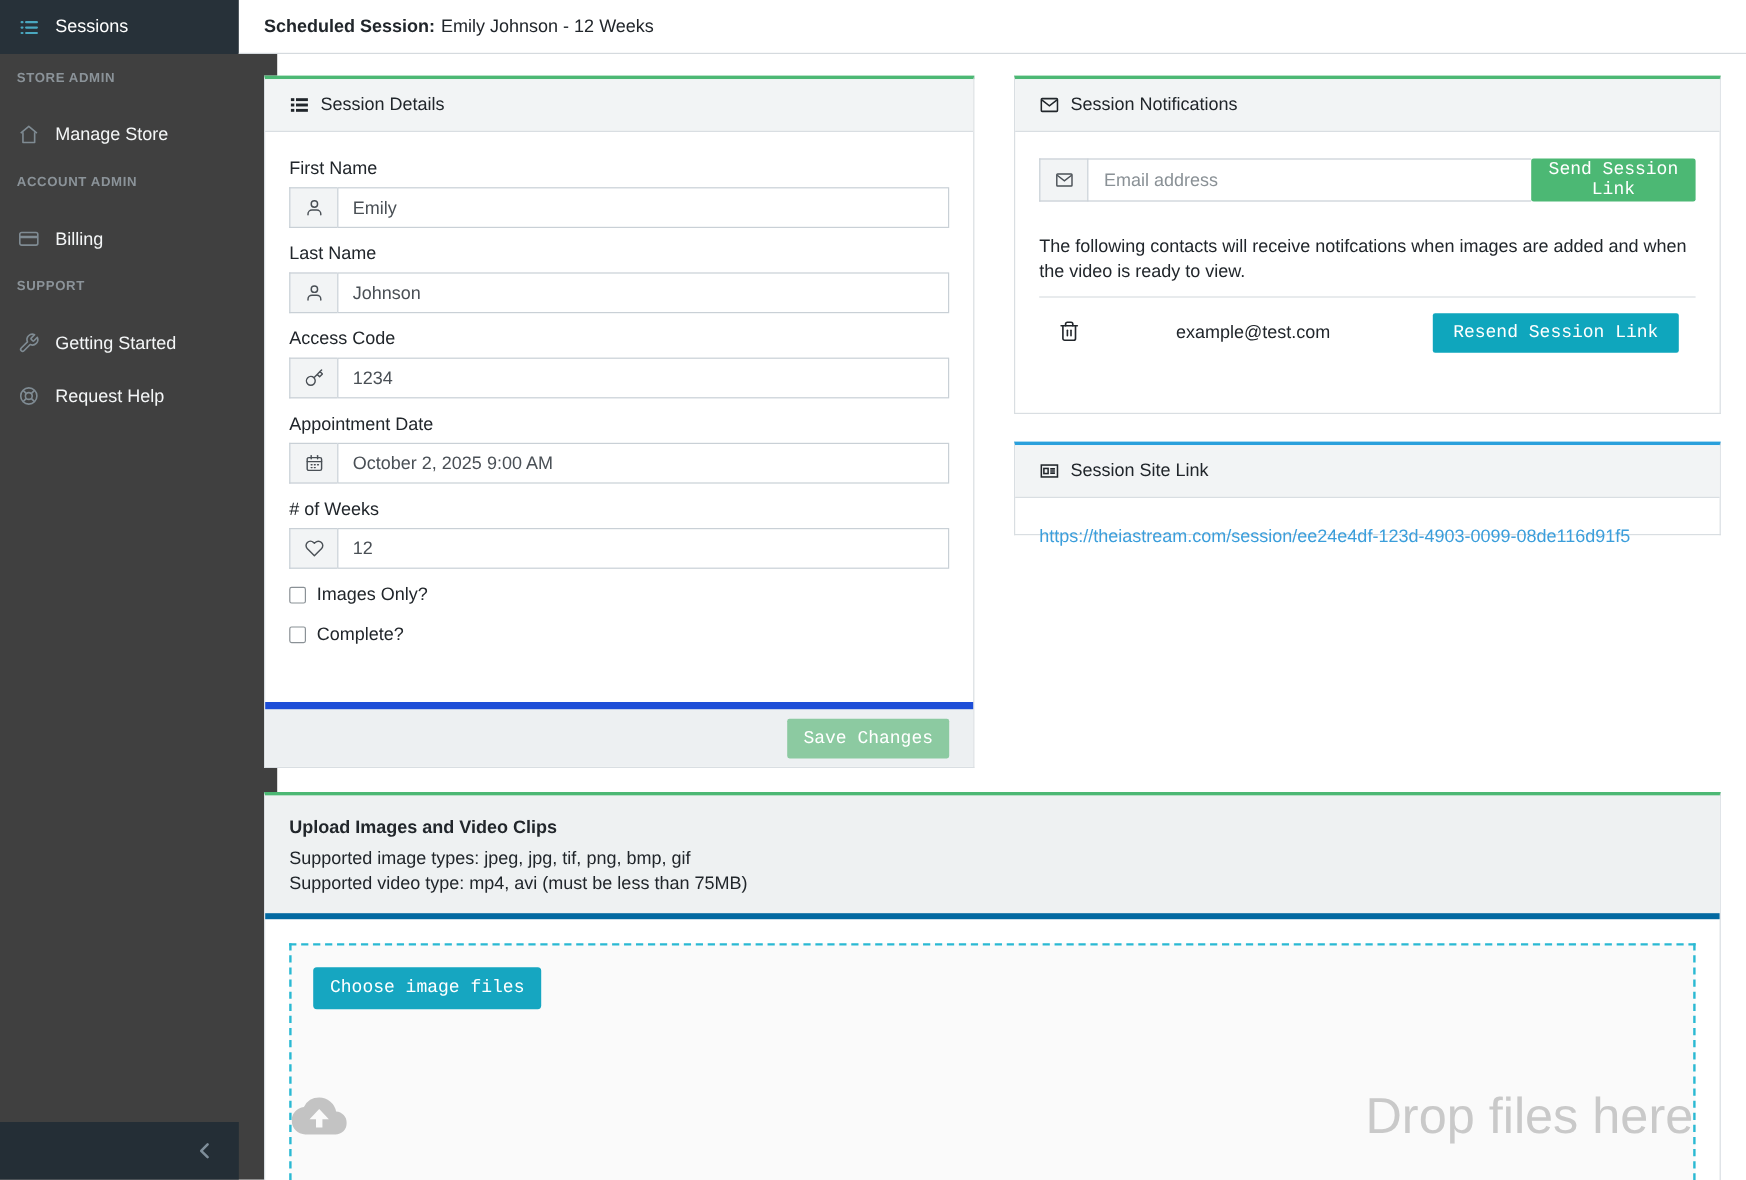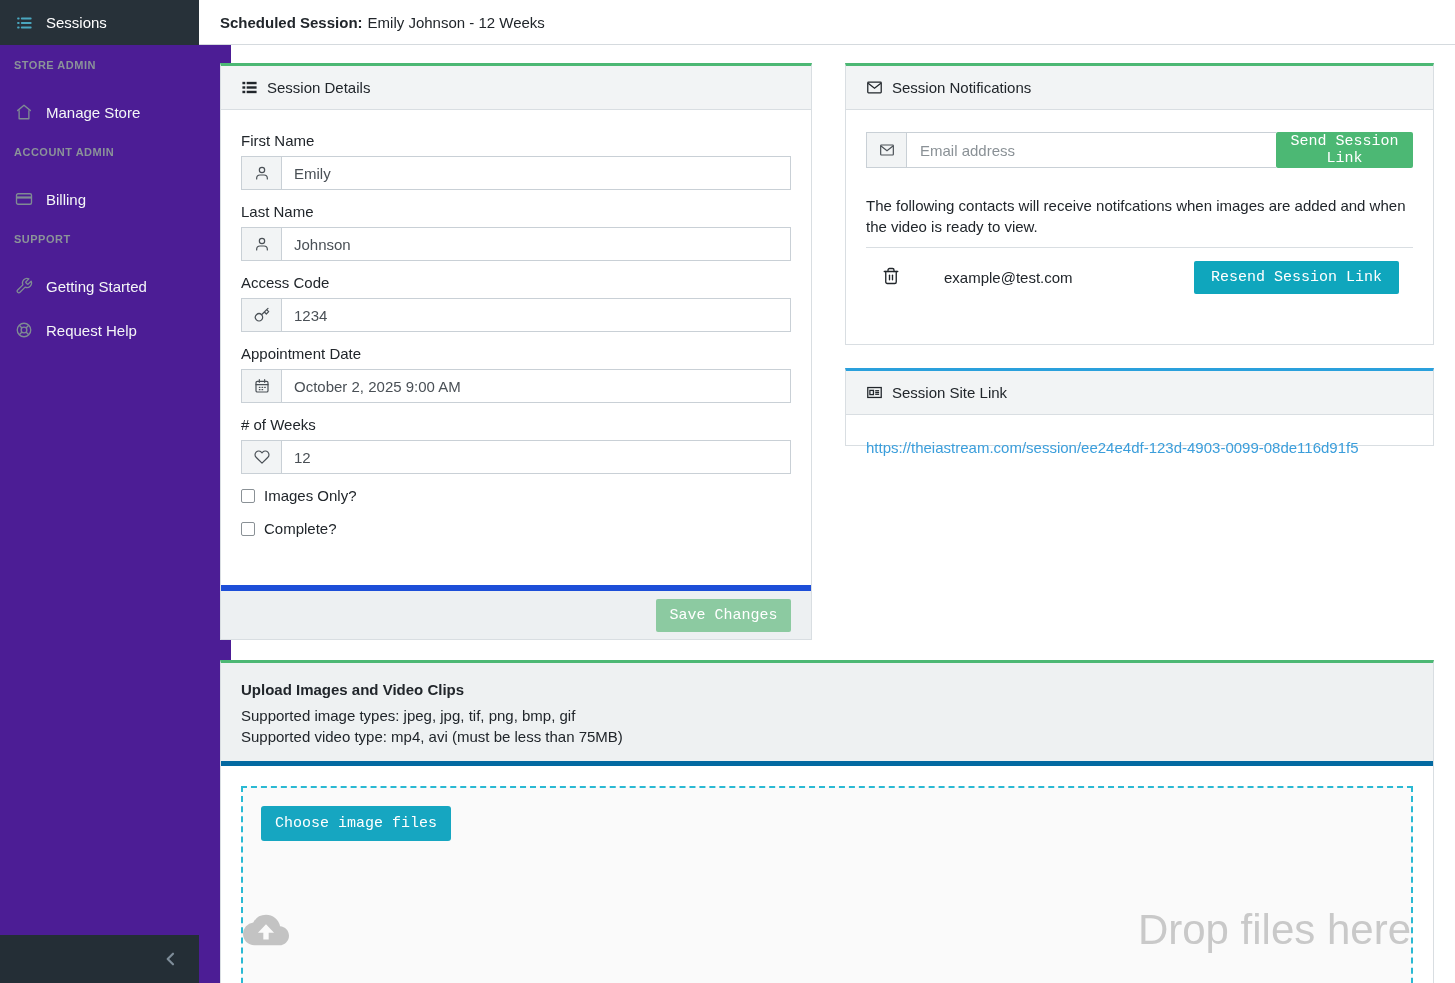--- a/index.html
+++ b/index.html
@@ -1,21 +1,21 @@
 <!DOCTYPE html>
 <html><head>
 <meta charset="utf-8">
 <style>
   * { margin:0; padding:0; box-sizing:border-box; }
   html,body { width:1455px; height:983px; overflow:hidden; background:#fff;
               font-family:"Liberation Sans","DejaVu Sans",sans-serif; color:#21262b; }
 
   
   .sidebar { position:absolute; left:0; top:0; width:231px; height:983px;
-             background:#4c1d95; }
+             background:#404040; }
   .side-active { height:45px; background:#273139; display:flex; align-items:center;
                  gap:12px; padding:0 14px; cursor:pointer; }
   .side-active .label { color:#fff; font-size:15px; }
   .side-heading { color:#8b9399; font-size:11px; font-weight:bold; letter-spacing:.5px;
                   padding:0 14px; margin:14px 0 21px; }
   .side-item { display:flex; align-items:center; gap:12px; padding:10px 14px;
                margin-bottom:4px; cursor:pointer; }
   .side-item .label { color:#f4f6f7; font-size:15px; }
   .side-icon { width:20px; height:20px; color:#7f8b93; flex:0 0 auto; display:flex;
                align-items:center; justify-content:center; }
@@ -73,21 +73,21 @@
   .btn-choose { background:#16a6c1; height:35px; padding:0 14px; border-radius:3px; }
 
   
   .notif-group { display:flex; height:36px; margin-bottom:0; }
   .notif-group input { flex:1; border:1px solid #c9d0d6; border-right:none;
                  padding:0 13px; font-size:15px; color:#4a5056; outline:none;
                  font-family:"Liberation Sans",sans-serif; }
   .notif-group input::placeholder { color:#8a9196; opacity:1; }
   .notif-desc { font-size:15px; line-height:1.42; margin-top:27px;
                 padding-bottom:9px; border-bottom:1px solid #d9dee2; }
-  .contact-row { display:flex; align-items:center; margin-top:13px; }
+  .contact-row { display:flex; align-items:center; margin-top:13px;gap:36px; }
   .contact-row .trash { margin-left:16px; width:20px; height:20px; color:#21262b;
                         cursor:pointer; }
   .contact-row .trash svg { width:18px; height:18px; }
   .contact-row .email { margin-left:42px; font-size:15px; }
   .contact-row .spacer { flex:1; }
 
   
   .site-link { display:block; padding:24px 20px; font-size:15px; color:#3b9edb;
                text-decoration:none; }
 

